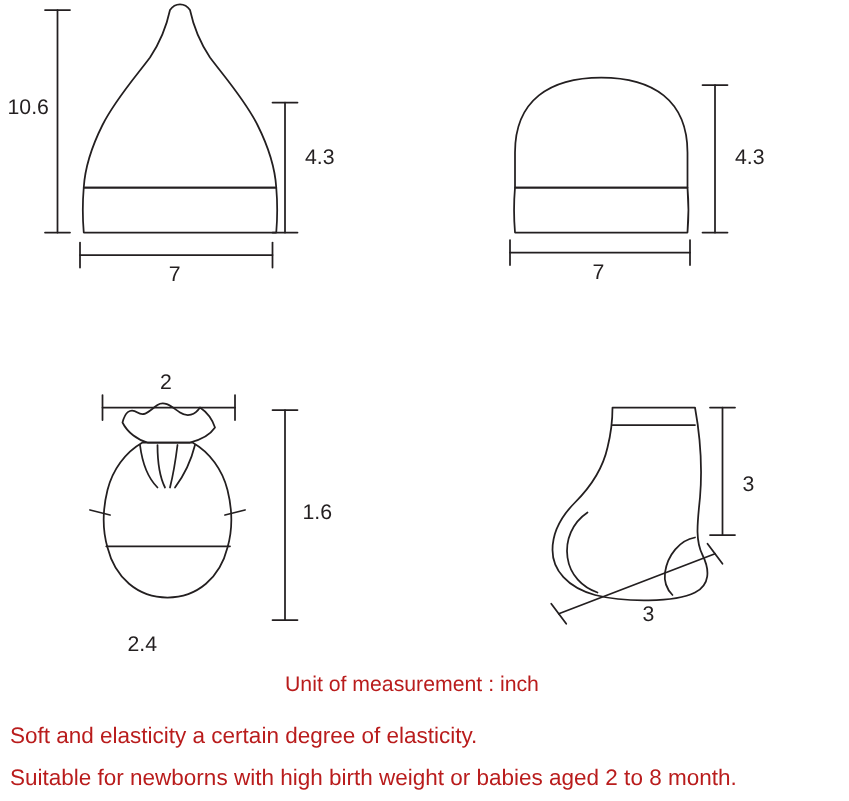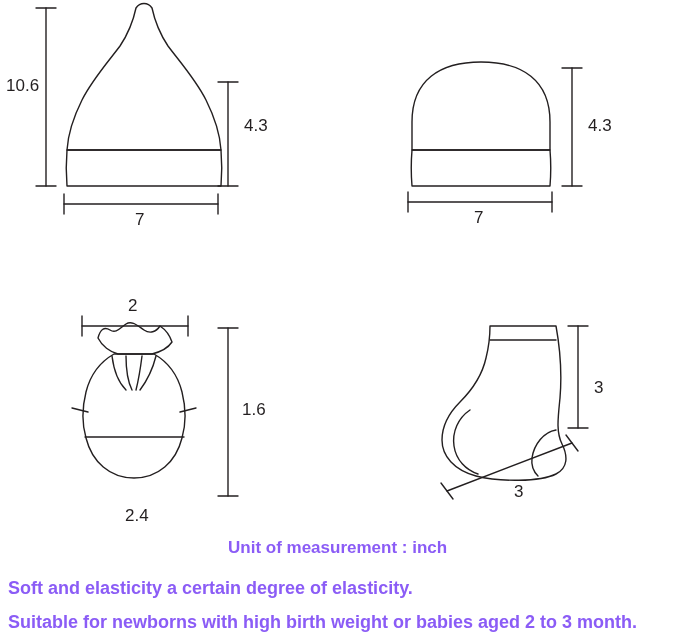--- a/index.html
+++ b/index.html
@@ -30,23 +30,22 @@
   .dim-label {
     position: absolute;
     font-family: "Liberation Sans", sans-serif;
     font-size: 17px;
     color: #231f20;
     white-space: nowrap;
   }
   .caption {
     position: absolute;
     font-family: "Liberation Sans", sans-serif;
-    color: #8b5cf6;
+    color: #b91c1c;
     white-space: nowrap;
-    font-weight: bold;
   }
   .unit-caption {
     font-size: 17px;
   }
   .desc-line {
     font-size: 18px;
   }
 </style>
 </head>
 <body>
@@ -198,25 +197,25 @@
   <div class="dim-label" style="left:135px; top:210px;">7</div>
 
   <div class="dim-label" style="left:588px; top:116px;">4.3</div>
 
   <div class="dim-label" style="left:474px; top:208px;">7</div>
 
   <div class="dim-label" style="left:128px; top:296px;">2</div>
 
   <div class="dim-label" style="left:242px; top:400px;">1.6</div>
 
-  <div class="dim-label" style="left:125px; top:506px;text-align:center;">2.4</div>
+  <div class="dim-label" style="left:102px; top:506px;text-align:center;">2.4</div>
 
   <div class="dim-label" style="left:594px; top:378px;">3</div>
 
   <div class="dim-label" style="left:514px; top:482px;">3</div>
 
   <div class="caption unit-caption" style="left:228px; top:538px;">Unit of measurement : inch</div>
 
   <div class="caption desc-line" style="left:8px; top:578px;">Soft and elasticity a certain degree of elasticity.</div>
 
-  <div class="caption desc-line" style="left:8px; top:612px;">Suitable for newborns with high birth weight or babies aged 2 to 3 month.</div>
+  <div class="caption desc-line" style="left:8px; top:612px;">Suitable for newborns with high birth weight or babies aged 2 to 8 month.</div>
 
 </div>
 
 </body></html>

